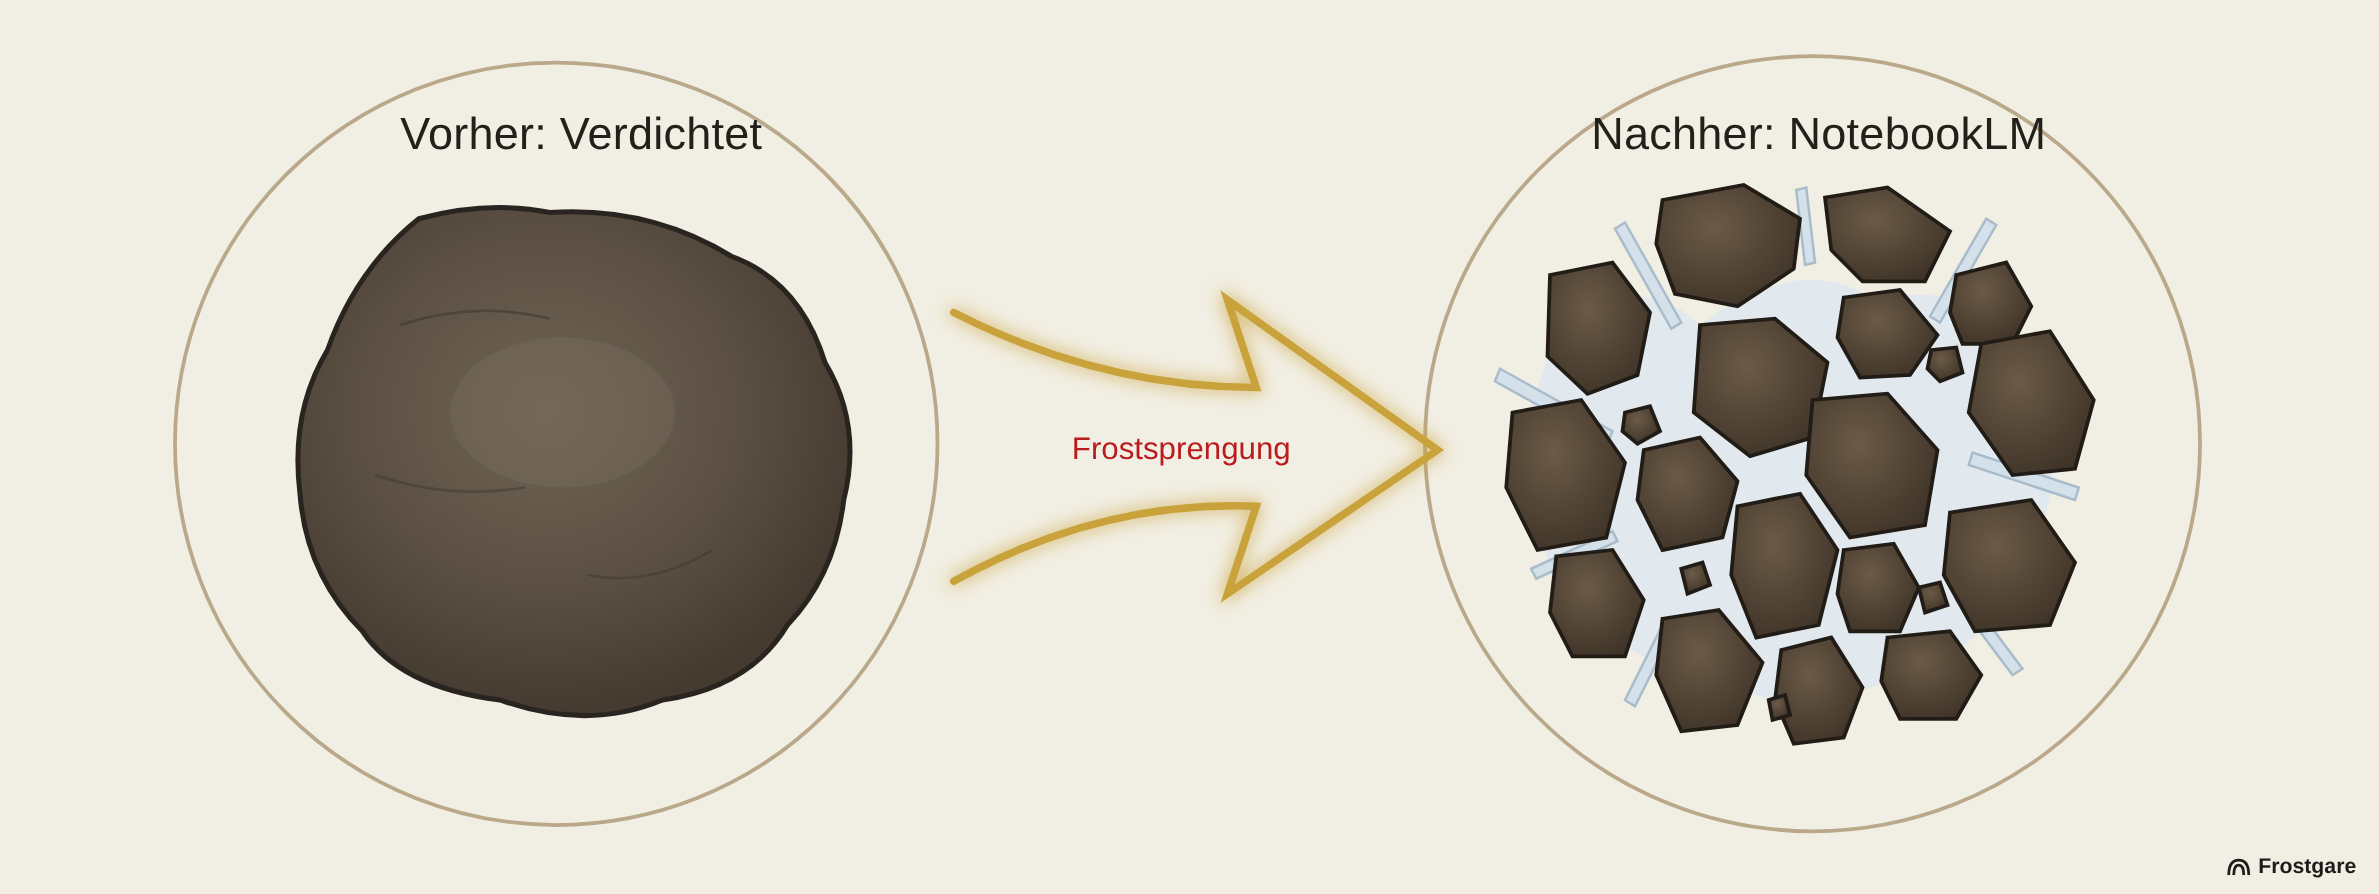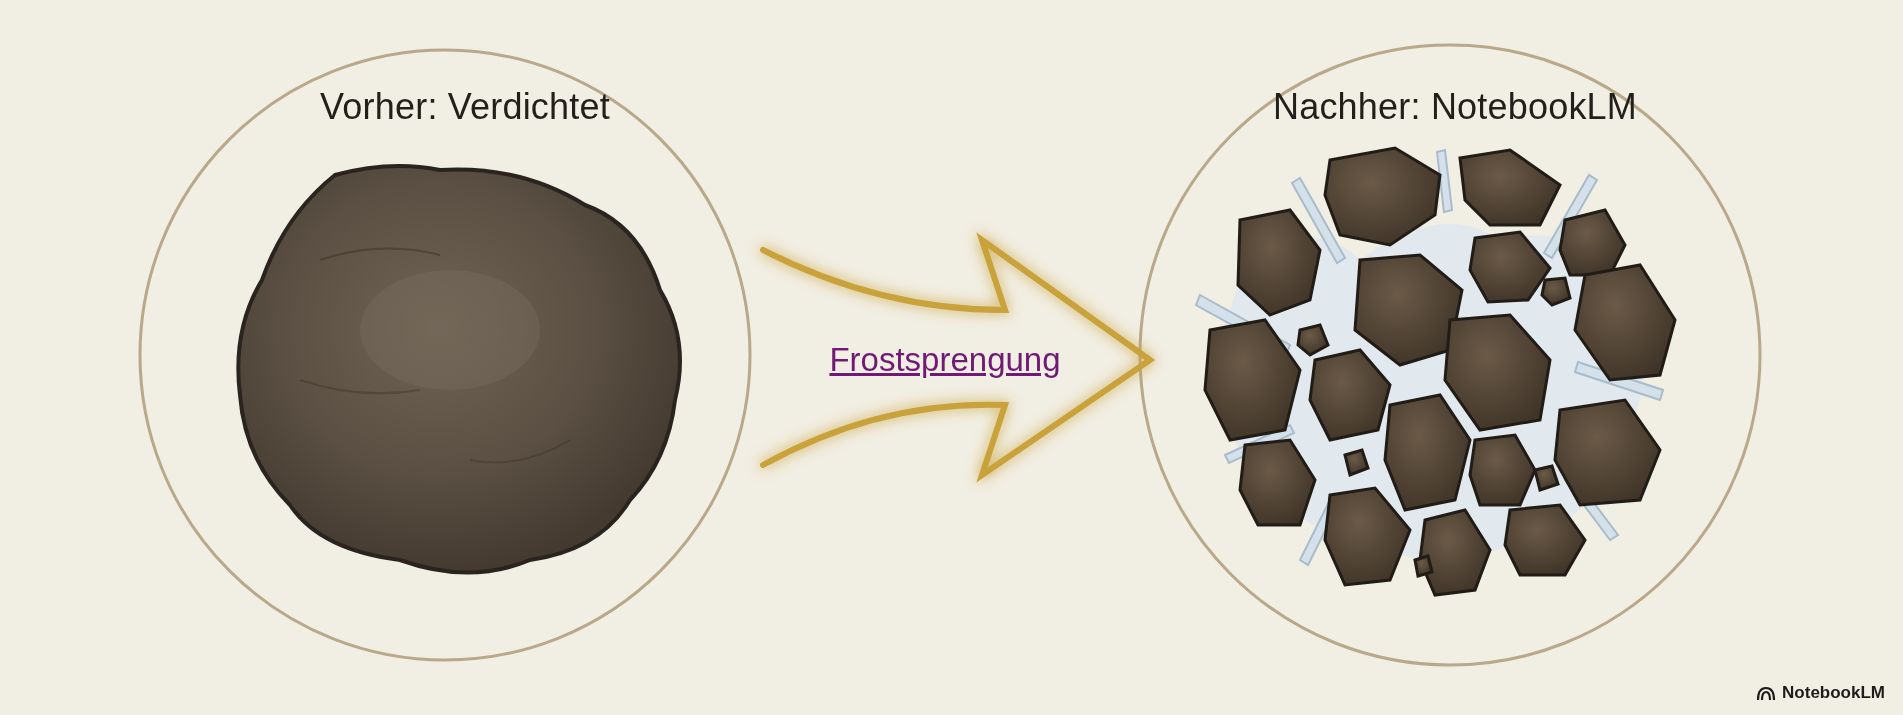--- a/index.html
+++ b/index.html
@@ -8,23 +8,22 @@
     background:#f1eee3;
     font-family:"Liberation Sans", "DejaVu Sans", sans-serif;
     position:relative;
   }
   .stage { position:absolute; left:0; top:0; width:1903px; height:715px;border-radius:27px; }
   .panel-title {
     position:absolute; font-size:36px; color:#231f1a; letter-spacing:0.2px;
     white-space:nowrap; transform:translateX(-50%);
   }
   .process-label {
-    position:absolute; font-size:33px; color:#701a75; white-space:nowrap;
+    position:absolute; font-size:25px; color:#b91c1c; white-space:nowrap;
     transform:translate(-50%,-50%);
-    text-decoration:underline;
   }
   .brand {
     position:absolute; right:18px; bottom:12px; display:flex; align-items:center; gap:6px;
     font-size:17px; font-weight:bold; color:#1e1c1a;
   }
   svg { position:absolute; left:0; top:0; }
 </style>
 </head>
 <body>
 
@@ -113,15 +112,15 @@
 
   <div class="panel-title" style="left:465px; top:86px;">Vorher: Verdichtet</div>
   <div class="panel-title" style="left:1455px; top:86px;">Nachher: NotebookLM</div>
   <div class="process-label" style="left:945px; top:360px;">Frostsprengung</div>
 
   <div class="brand">
     <svg width="20" height="16" viewBox="0 0 20 16" style="position:static;">
       <path d="M2 15 Q2 3 10 3 Q18 3 18 15" fill="none" stroke="#1e1c1a" stroke-width="2.2"></path>
       <path d="M6 15 Q6 7 10 7 Q14 7 14 15" fill="none" stroke="#1e1c1a" stroke-width="2.2"></path>
     </svg>
-    <span>NotebookLM</span>
+    <span>Frostgare</span>
   </div>
 </div>
 
 </body></html>

